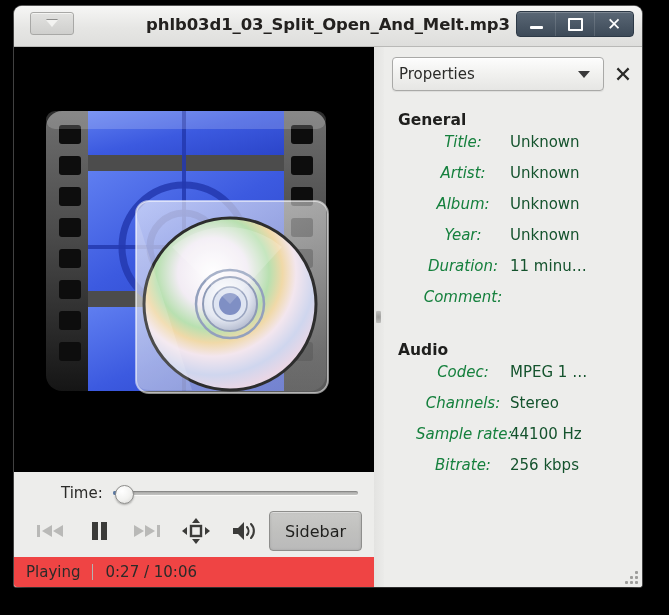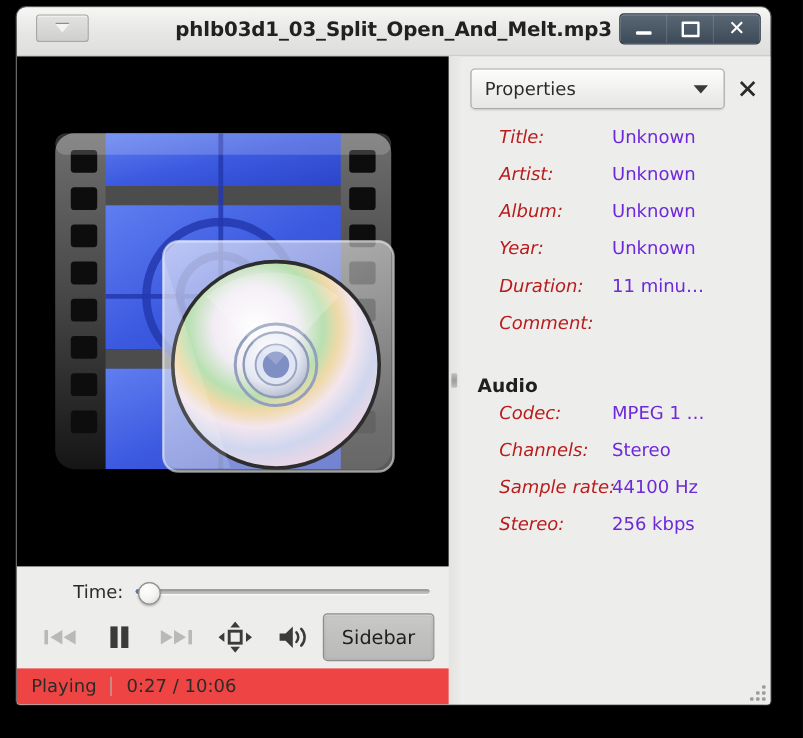--- a/index.html
+++ b/index.html
@@ -139,21 +139,21 @@
     margin-bottom: 14px;
   }
   .combo {
     flex: 1 1 auto;
     height: 32px;
     border-radius: 4px;
     background: linear-gradient(to bottom, #fdfdfd 0%, #f1f1ef 50%, #e6e6e4 100%);
     border: 1px solid #a9a9a7;
     box-shadow: inset 0 1px 0 #ffffff, 0 1px 1px rgba(0,0,0,0.07);
     display: flex; align-items: center;
-    padding: 0 6px 0 11px;
+    padding: 0 6px 0 6px;
     position: relative;
     gap: 40px;
   }
   .combo-label { font-size: 15px; color: #2b2b29; flex: 1 1 auto; }
   .combo-arrow {
     width: 0; height: 0;
     border-left: 6px solid transparent;
     border-right: 6px solid transparent;
     border-top: 7px solid #39393a;
     margin-right: 7px;
@@ -169,28 +169,28 @@
   .prop-section {
     font-size: 15.5px; font-weight: bold; color: #1f1f1d;
     margin: 6px 0 4px 6px;
   }
   .prop-row {
     display: flex; align-items: baseline;
     height: 31px;
   }
   .prop-key {
     width: 118px; flex: 0 0 118px;
-    text-align: left;
+    text-align: center;
     padding-left: 24px;
-    font-size: 15px; font-style: italic; color: #b91c1c;
+    font-size: 15px; font-style: italic; color: #15803d;
     box-sizing: border-box;
     white-space: nowrap;
   }
   .prop-val {
-    font-size: 15px; color: #6d28d9;
+    font-size: 15px; color: #14532d;
     white-space: nowrap; overflow: hidden; text-overflow: ellipsis;
   }
   .gap { height: 16px; }
 
   
   .controls {
     flex: 0 0 auto;
     background: #ededeb;
     padding: 8px 12px 4px 12px;
   }
@@ -486,20 +486,21 @@
           </div>
           <div class="close-x">
             <svg width="16" height="16" viewBox="0 0 16 16">
               <path d="M3.2 1.6 L1.6 3.2 L6.4 8 L1.6 12.8 L3.2 14.4 L8 9.6 L12.8 14.4 L14.4 12.8 L9.6 8 L14.4 3.2 L12.8 1.6 L8 6.4 Z" fill="#2a2a28"></path>
             </svg>
           </div>
         </div>
 
         <div>
 
+          <div class="prop-section">General</div>
 
           <div class="prop-row">
             <span class="prop-key">Title:</span>
             <span class="prop-val">Unknown</span>
           </div>
           <div class="prop-row">
             <span class="prop-key">Artist:</span>
             <span class="prop-val">Unknown</span>
           </div>
           <div class="prop-row">
@@ -529,21 +530,21 @@
           </div>
           <div class="prop-row">
             <span class="prop-key">Channels:</span>
             <span class="prop-val">Stereo</span>
           </div>
           <div class="prop-row">
             <span class="prop-key">Sample rate:</span>
             <span class="prop-val">44100 Hz</span>
           </div>
           <div class="prop-row">
-            <span class="prop-key">Stereo:</span>
+            <span class="prop-key">Bitrate:</span>
             <span class="prop-val">256 kbps</span>
           </div>
 
         </div>
       </div>
 
     </div>
 
     <div class="resize-grip">
       <i style="right:0;bottom:0;"></i>

